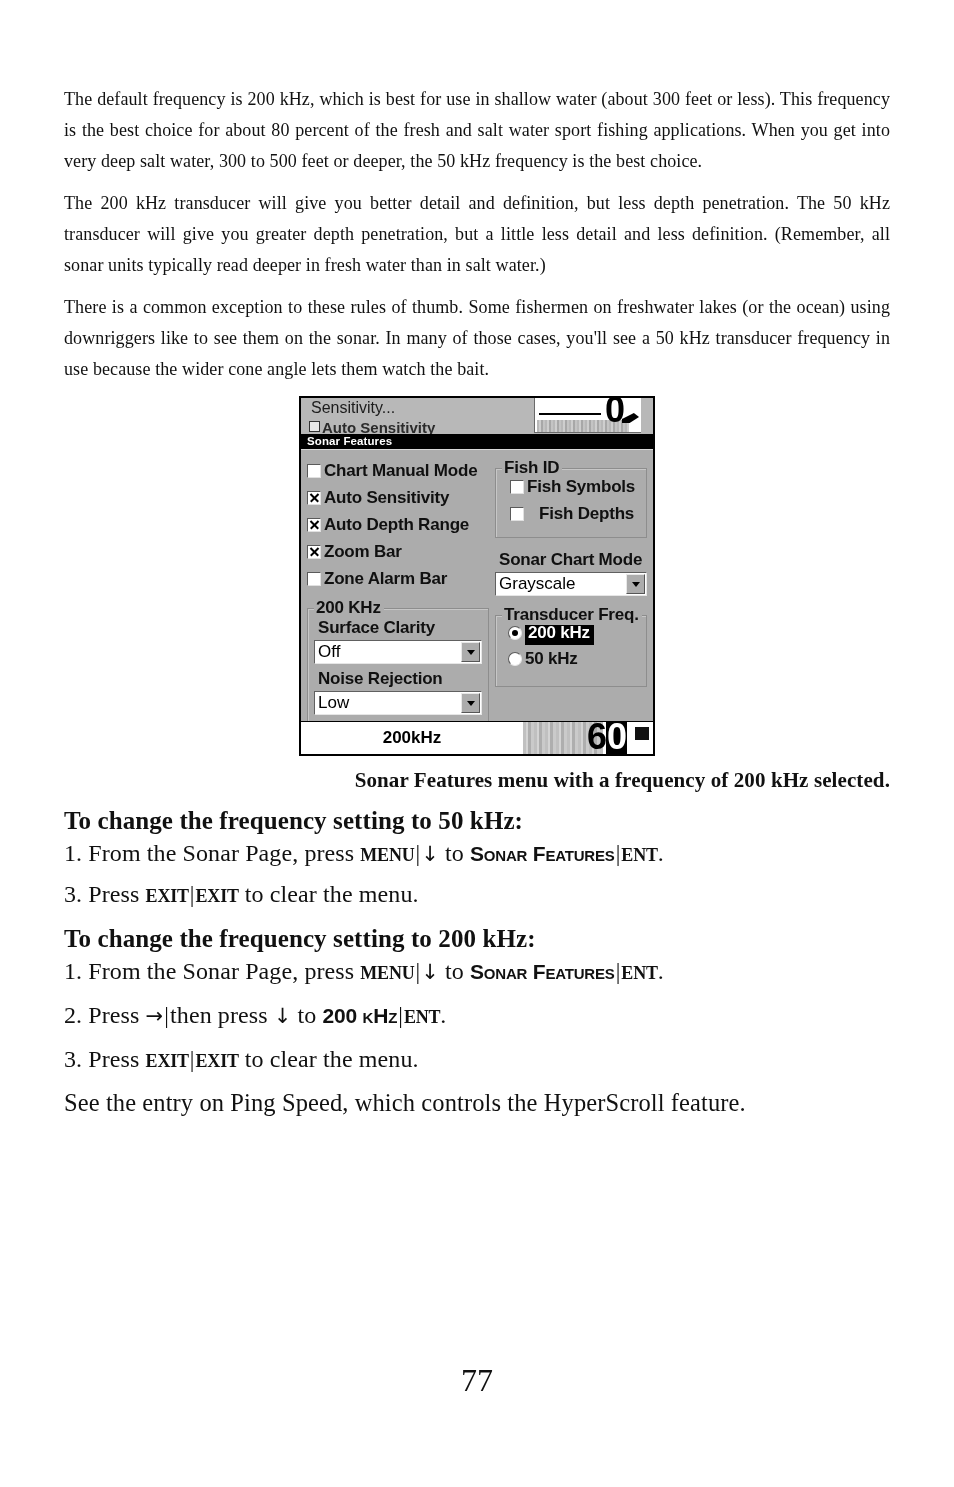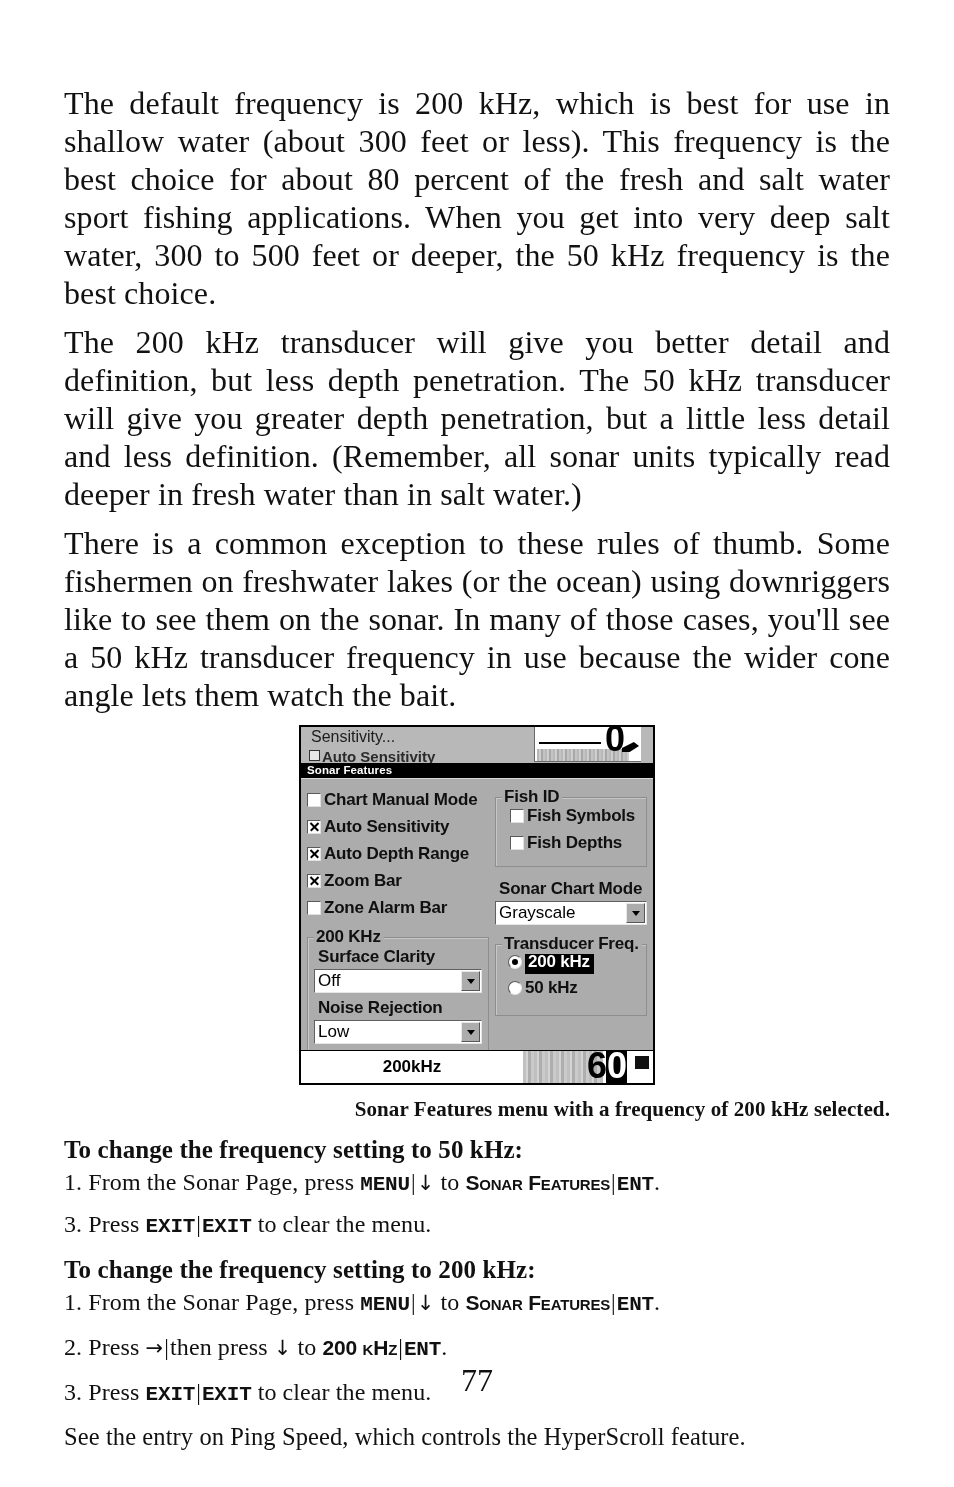--- a/index.html
+++ b/index.html
@@ -24,22 +24,22 @@
   .content {
     position: absolute;
     left: 64px;
     top: 84px;
     width: 826px;
   }
 
   
   p.body-para {
     margin: 0 0 11px 0;
-    font-size: 32px;
-    line-height: 38px;
+    font-size: 18px;
+    line-height: 31px;
     text-align: justify;
     text-justify: inter-word;
     letter-spacing: 0.1px;
   }
 
   
   .figure {
     margin: 10px 0 0 0;
     display: flex;
     justify-content: center;
@@ -401,23 +401,23 @@
     letter-spacing: 0.1px;
   }
   p.step {
     margin: 0 0 12px 0;
     font-size: 24px;
     line-height: 30px;
     letter-spacing: 0.1px;
   }
   p.step.tight { margin-bottom: 9px; }
   .key {
-    font-family: Liberation Mono, monospace;
-    font-weight: bold;
-    font-size: 21px;
+    font-family: Liberation Serif, serif;
+    font-weight: bold;
+    font-size: 18px;
     letter-spacing: -0.2px;
   }
   .key-sc {
     font-family: "Liberation Sans", "DejaVu Sans", sans-serif;
     font-weight: bold;
     font-size: 21px;
     font-variant: small-caps;
     letter-spacing: -0.2px;
   }
   .sep {
@@ -535,21 +535,21 @@
           </div>
 
           <div class="col-right">
 
             <div class="groupbox" style="margin-top:11px; padding-bottom:10px;">
               <div class="group-title">Fish ID</div>
               <div class="chk-row" style="margin-left:8px;">
                 <span class="chk"></span>
                 <span>Fish Symbols</span>
               </div>
-              <div class="chk-row" style="margin-left:8px;">
+              <div class="chk-row" style="margin-left:8px;gap:12px;">
                 <span class="chk"></span>
                 <span>Fish Depths</span>
               </div>
             </div>
 
             <div class="field-label" style="margin-top:12px;">Sonar Chart Mode</div>
             <div class="combo">
               <span class="val">Grayscale</span>
               <span class="arrowbtn">
                   <i></i>

